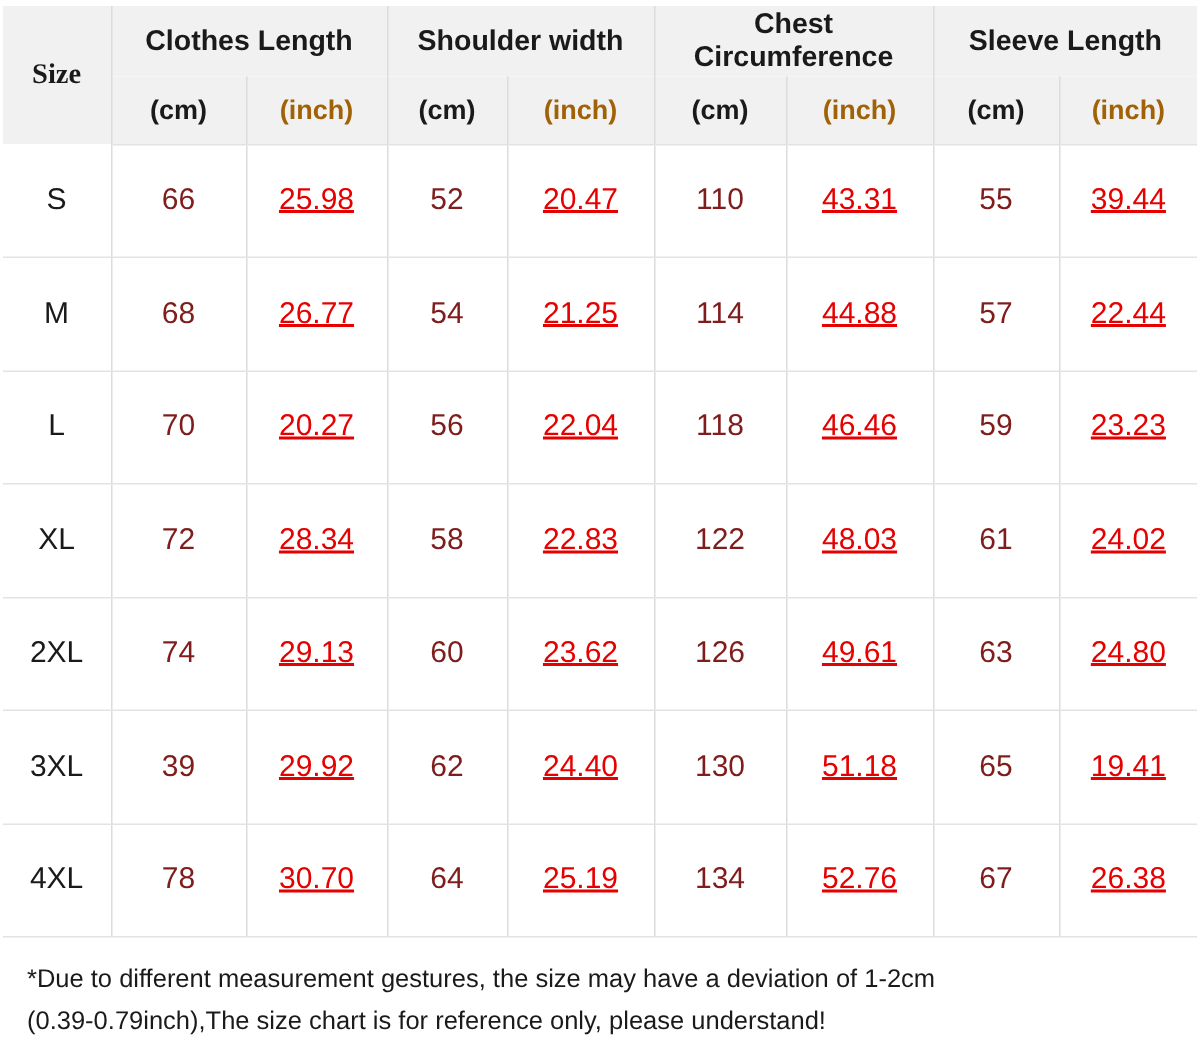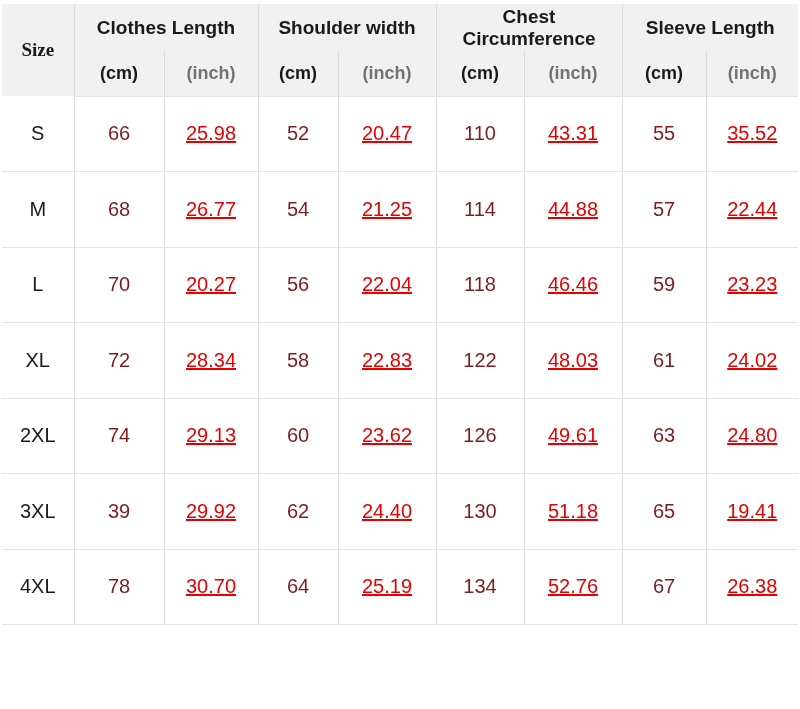--- a/index.html
+++ b/index.html
@@ -46,21 +46,21 @@
     color: #1a1a1a;
     background: #f1f1f1;
   }
   .hdr-unit {
     height: 45px;
     font-size: 18px;
     font-weight: 400;
     background: #f1f1f1;
   }
   .unit-cm { color: #1a1a1a; }
-  .unit-in { color: #737373; }
+  .unit-in { color: #a16207; }
   .size-label-cell {
     background: #f1f1f1;
     font-size: 19px;
     color: #1a1a1a;
   }
   .size-head-cell {
     background: #f1f1f1;
     font-size: 19px;
     color: #1a1a1a;
     font-family: Liberation Serif, serif;
@@ -123,21 +123,21 @@
 
       <tr class="data-row hsep">
         <td class="size-label-cell vsep">S</td>
         <td class="val-cm vsep">66</td>
         <td class="val-in vsep">25.98</td>
         <td class="val-cm vsep">52</td>
         <td class="val-in vsep">20.47</td>
         <td class="val-cm vsep">110</td>
         <td class="val-in vsep">43.31</td>
         <td class="val-cm vsep">55</td>
-        <td class="val-in">35.52</td>
+        <td class="val-in">39.44</td>
       </tr>
 
       <tr class="data-row hsep">
         <td class="size-label-cell vsep">M</td>
         <td class="val-cm vsep">68</td>
         <td class="val-in vsep">26.77</td>
         <td class="val-cm vsep">54</td>
         <td class="val-in vsep">21.25</td>
         <td class="val-cm vsep">114</td>
         <td class="val-in vsep">44.88</td>
@@ -201,14 +201,18 @@
         <td class="val-in vsep">25.19</td>
         <td class="val-cm vsep">134</td>
         <td class="val-in vsep">52.76</td>
         <td class="val-cm vsep">67</td>
         <td class="val-in">26.38</td>
       </tr>
 
     </tbody>
   </table>
 
+  <div class="footnote">
+    <div>*Due to different measurement gestures, the size may have a deviation of 1-2cm</div>
+    <div>(0.39-0.79inch),The size chart is for reference only, please understand!</div>
+  </div>
 
 </div>
 
 </body></html>

